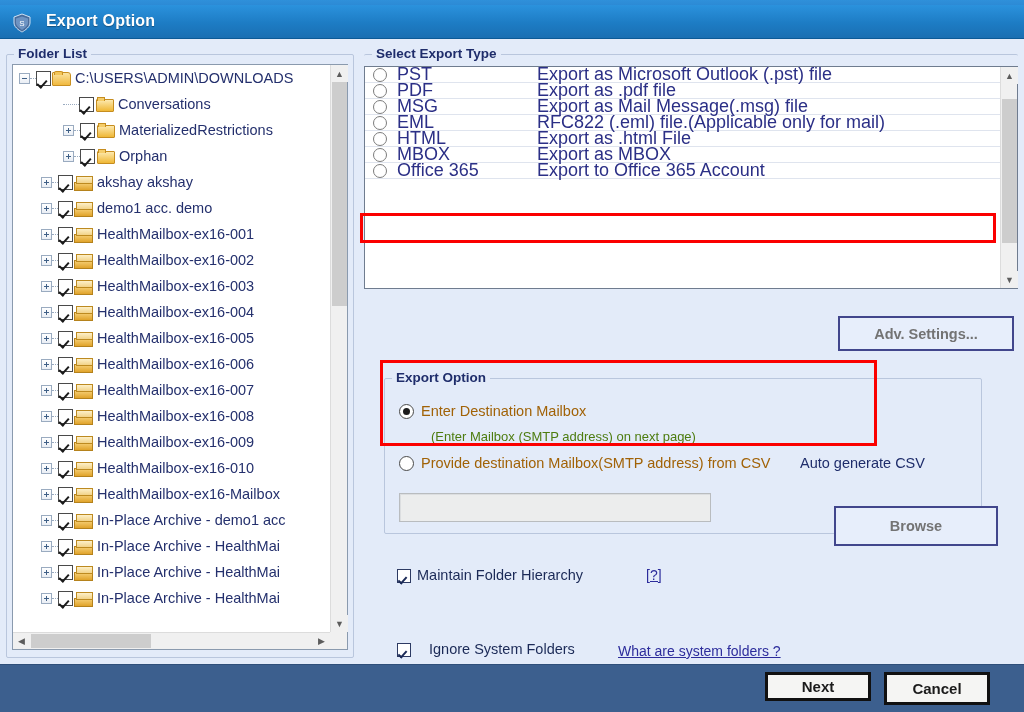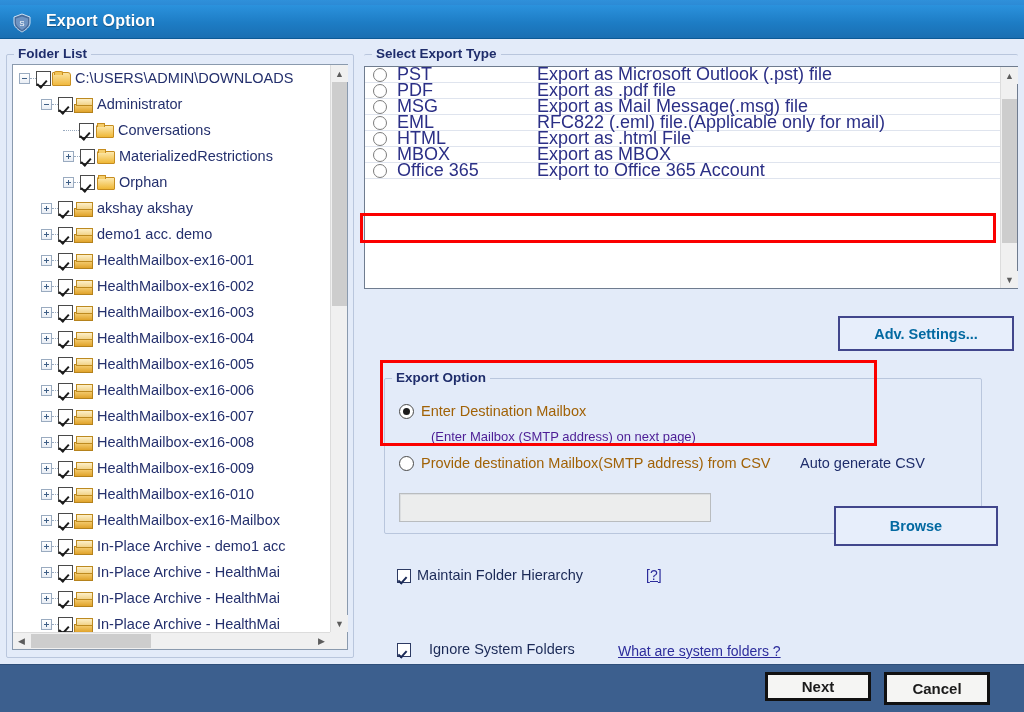--- a/index.html
+++ b/index.html
@@ -241,29 +241,29 @@
   }
   .radio.on::after {
     content:""; position:absolute; left:3px; top:3px;
     width:7px; height:7px; border-radius:50%; background:#1b1b1b;
   }
   .opt-text {
     position: absolute; font-size: 14.5px; color: #a16207;
     white-space: nowrap;
   }
   .opt-sub {
-    position: absolute; font-size: 13px; color: #4c1d95; white-space: nowrap;
+    position: absolute; font-size: 13px; color: #4d7c0f; white-space: nowrap;
   }
 
   
   .btn-lt {
     position: absolute;
     background: #e7eefb;
     border: 2px solid #41468c;
-    color: #0369a1;
+    color: #737373;
     font-size: 14.5px; font-weight: bold;
     display: flex; align-items: center; justify-content: center;
     cursor: pointer;
   }
   .btn-dark {
     position: absolute;
     background: #f5f5f3;
     border: 3px solid #111111;
     color: #1b1b1b;
     font-size: 15px; font-weight: bold;
@@ -335,28 +335,20 @@
       <div class="tree-rows" id="tree-rows">
           <div class="trow">
             <div style="width: 6px; height: 1px; flex: 0 0 auto;"></div>
             <div class="expander"></div>
             <div class="dash"></div>
             <div class="cb checked"></div>
             <div class="ico ico-folder-open"></div>
             <div class="lbl">C:\USERS\ADMIN\DOWNLOADS</div>
           </div>
           <div class="trow">
-            <div style="width: 28px; height: 1px; flex: 0 0 auto;"></div>
-            <div class="expander"></div>
-            <div class="dash"></div>
-            <div class="cb checked"></div>
-            <div class="ico ico-mailbox"></div>
-            <div class="lbl">Administrator</div>
-          </div>
-          <div class="trow">
             <div style="width: 50px; height: 1px; flex: 0 0 auto;"></div>
             <div class="dashlong"></div>
             <div class="cb checked"></div>
             <div class="ico ico-folder"></div>
             <div class="lbl">Conversations</div>
           </div>
           <div class="trow">
             <div style="width: 50px; height: 1px; flex: 0 0 auto;"></div>
             <div class="expander plus"></div>
             <div class="dash"></div>

